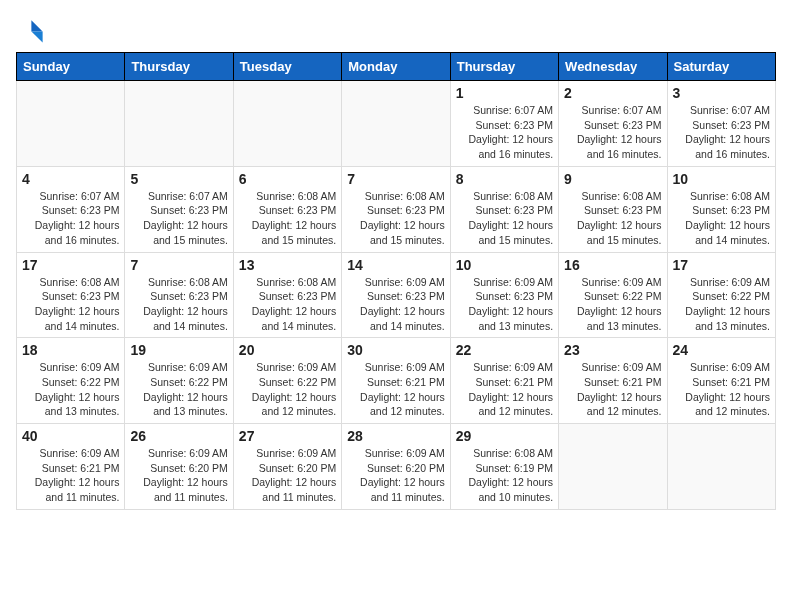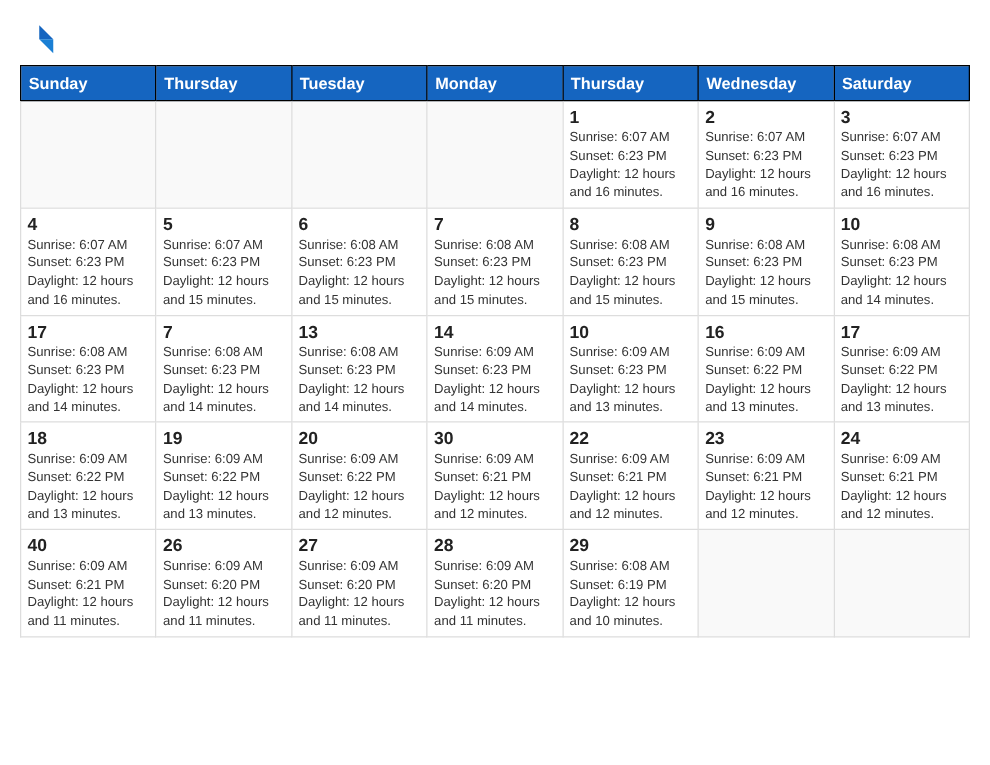--- a/index.html
+++ b/index.html
@@ -75,20 +75,21 @@
       font-size: 14px;
       font-weight: bold;
       color: #222;
       display: block;
       margin-bottom: 2px;
     }
     .day-info {
       color: #333;
       font-size: 10.5px;
       line-height: 1.4;
+      text-align: right;
     }
   </style>
 </head>
 <body>
 
 <div class="header-area">
   <div class="logo">
     <svg class="logo-icon" viewBox="0 0 40 40">
       <polygon points="22,6 38,22 22,22" fill="#1565c0"></polygon>
       <polygon points="22,22 38,22 38,38" fill="#1a7fd4"></polygon>

